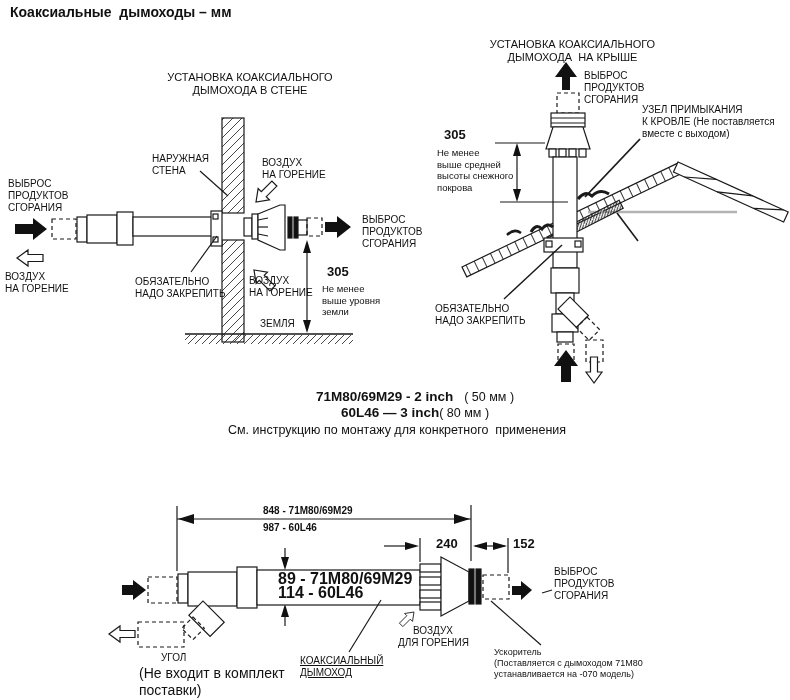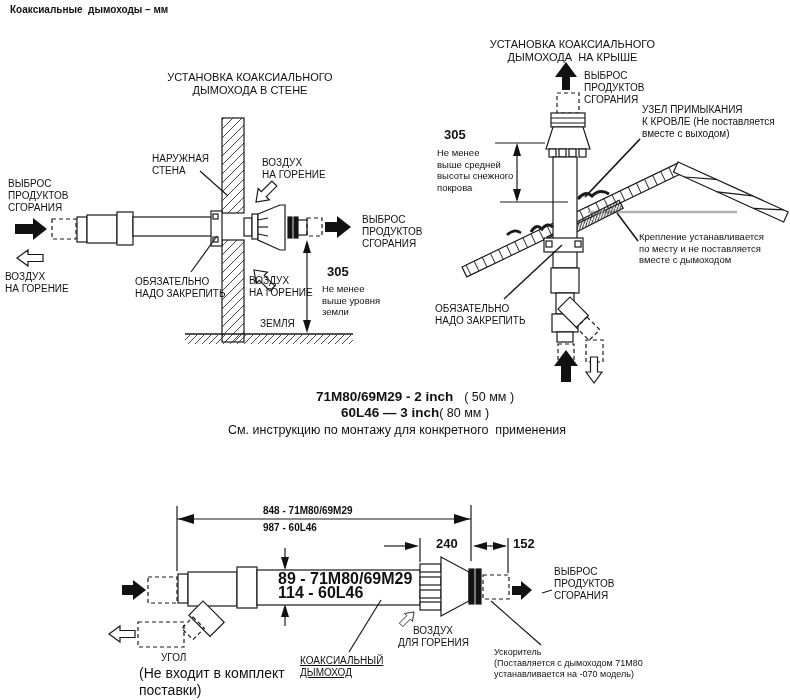--- a/index.html
+++ b/index.html
@@ -183,21 +183,21 @@
     <rect x="483" y="575" width="26" height="24" stroke-dasharray="4 3"></rect>
     <polygon points="512,586 521,586 521,581 532,590 521,600 521,595 512,595" fill="#111" stroke="none"></polygon>
     <use href="#blockArrowL" transform="translate(414,612) rotate(135) scale(0.7)" fill="#fff"></use>
 
     <line x1="349" y1="652" x2="381" y2="600"></line>
     <line x1="491" y1="601" x2="541" y2="645"></line>
     <line x1="542" y1="593" x2="552" y2="590"></line>
   </g>
 </svg>
 
-  <div class="lbl b" style="left:10px;top:4px;font-size:10px;">Коаксиальные  дымоходы – мм</div>
+  <div class="lbl b" style="left:10px;top:4px;font-size:14px;">Коаксиальные  дымоходы – мм</div>
 
   <div class="lbl c" style="left:150px;top:71px;width:200px;font-size:11px;">УСТАНОВКА КОАКСИАЛЬНОГО
 ДЫМОХОДА В СТЕНЕ</div>
   <div class="lbl" style="left:152px;top:153px;">НАРУЖНАЯ
 СТЕНА</div>
   <div class="lbl" style="left:262px;top:157px;">ВОЗДУХ
 НА ГОРЕНИЕ</div>
   <div class="lbl" style="left:8px;top:178px;">ВЫБРОС
 ПРОДУКТОВ
 СГОРАНИЯ</div>
@@ -222,23 +222,20 @@
 ПРОДУКТОВ
 СГОРАНИЯ</div>
   <div class="lbl" style="left:642px;top:104px;font-size:10px;">УЗЕЛ ПРИМЫКАНИЯ
 К КРОВЛЕ (Не поставляется
 вместе с выходом)</div>
   <div class="lbl b" style="left:444px;top:127px;font-size:13px;">305</div>
   <div class="lbl" style="left:437px;top:147px;font-size:9.5px;">Не менее
 выше средней
 высоты снежного
 покрова</div>
-  <div class="lbl" style="left:639px;top:231px;font-size:9.5px;">Крепление устанавливается
-по месту и не поставляется
-вместе с дымоходом</div>
   <div class="lbl" style="left:435px;top:303px;">ОБЯЗАТЕЛЬНО
 НАДО ЗАКРЕПИТЬ</div>
 
   <div class="specline" style="left:230px;top:389px;width:370px;justify-content:center;gap:11px;">
     <span class="bold">71M80/69M29 - 2 inch</span>
     <span class="norm">( 50 мм )</span>
   </div>
   <div class="specline" style="left:230px;top:405px;width:370px;justify-content:center;">
     <span class="bold">60L46 — 3 inch</span>
     <span class="norm">( 80 мм )</span>

